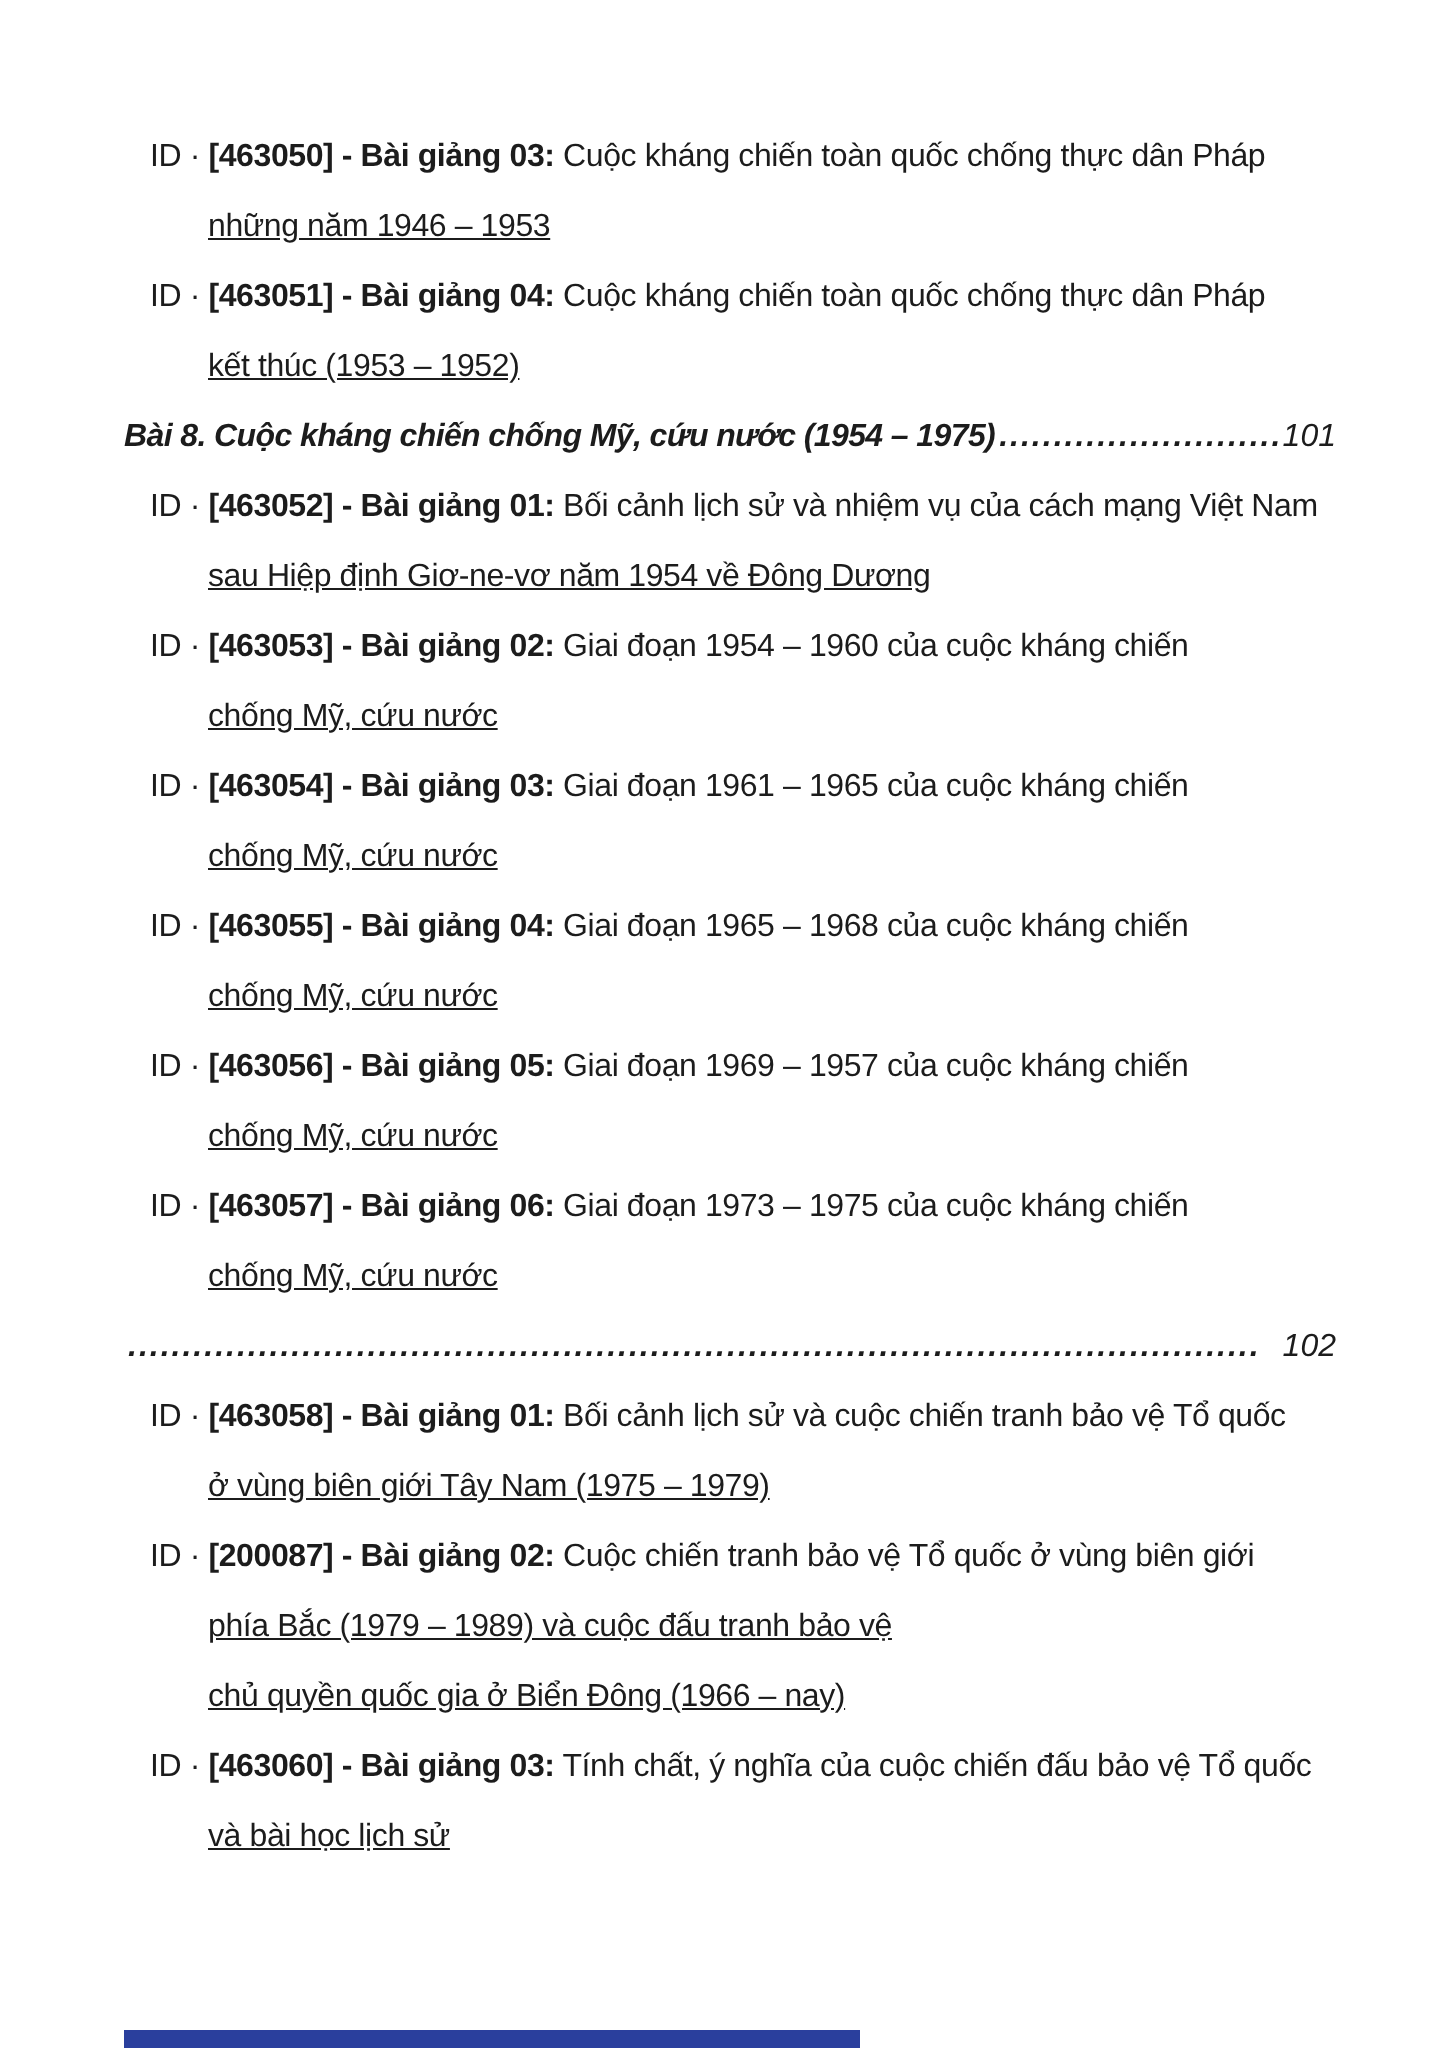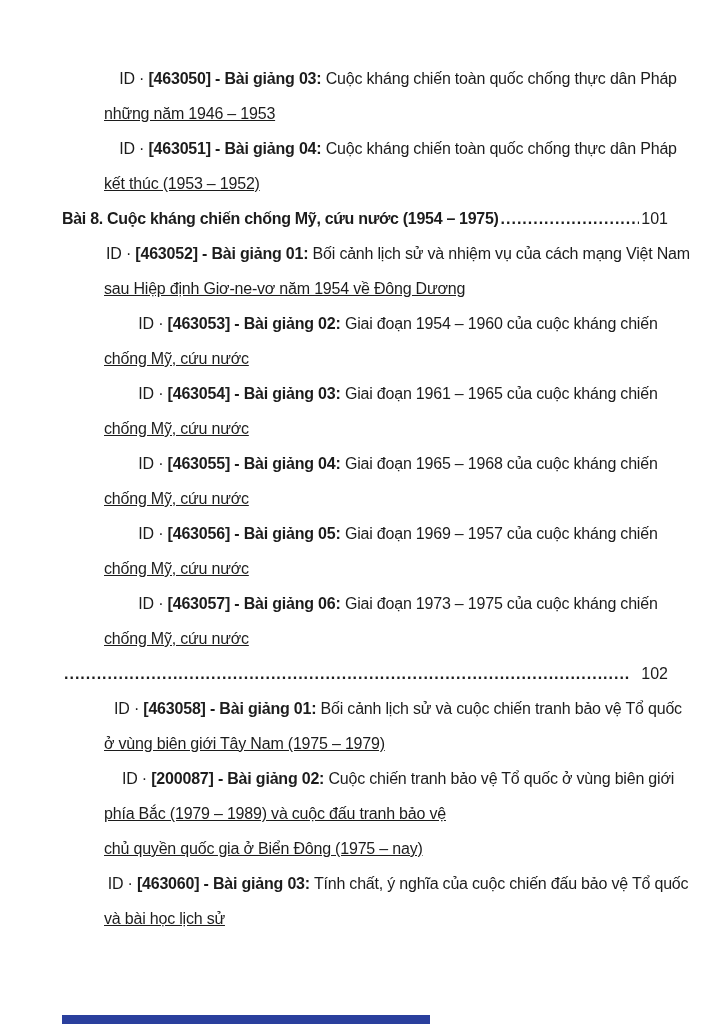--- a/index.html
+++ b/index.html
@@ -22,28 +22,29 @@
     left: 0;
     right: 0;
   }
   .line {
     height: 35px;
     line-height: 35px;
     white-space: nowrap;
     font-size: 16px;
     letter-spacing: -0.2px;
   }
-  .line.entry { margin-left: 75px; text-align: center; }
+  .line.entry { margin-left: 75px; }
   .line.cont  { margin-left: 104px; text-decoration: underline; }
   .line.heading,
   .line.heading-justify {
     margin-left: 62px;
     width: 606px;
     font-weight: bold;
     letter-spacing: -0.3px;
+    font-style: italic;
   }
   .line.heading-justify {
     white-space: normal;
     text-align: justify;
     text-align-last: justify;
   }
   .line.has-leader {
     display: flex;
     align-items: baseline;
   }
@@ -98,18 +99,18 @@
       <div class="line entry"><span class="txt"><span class="seg-r">ID · </span><span class="seg-b">[463057] - Bài giảng 06:</span><span class="seg-r"> Giai đoạn 1973 – 1975 của cuộc kháng chiến</span></span></div>
       <div class="line cont"><span class="txt"><span class="seg-r">chống Mỹ, cứu nước</span></span></div>
       <div class="line heading has-leader">
         <span class="leader">........................................................................................................</span>
         <span class="page-num">102</span>
       </div>
       <div class="line entry"><span class="txt"><span class="seg-r">ID · </span><span class="seg-b">[463058] - Bài giảng 01:</span><span class="seg-r"> Bối cảnh lịch sử và cuộc chiến tranh bảo vệ Tổ quốc</span></span></div>
       <div class="line cont"><span class="txt"><span class="seg-r">ở vùng biên giới Tây Nam (1975 – 1979)</span></span></div>
       <div class="line entry"><span class="txt"><span class="seg-r">ID · </span><span class="seg-b">[200087] - Bài giảng 02:</span><span class="seg-r"> Cuộc chiến tranh bảo vệ Tổ quốc ở vùng biên giới</span></span></div>
       <div class="line cont"><span class="txt"><span class="seg-r">phía Bắc (1979 – 1989) và cuộc đấu tranh bảo vệ</span></span></div>
-      <div class="line cont"><span class="txt"><span class="seg-r">chủ quyền quốc gia ở Biển Đông (1975 – nay)</span></span></div>
+      <div class="line cont"><span class="txt"><span class="seg-r">chủ quyền quốc gia ở Biển Đông (1966 – nay)</span></span></div>
       <div class="line entry"><span class="txt"><span class="seg-r">ID · </span><span class="seg-b">[463060] - Bài giảng 03:</span><span class="seg-r"> Tính chất, ý nghĩa của cuộc chiến đấu bảo vệ Tổ quốc</span></span></div>
       <div class="line cont"><span class="txt"><span class="seg-r">và bài học lịch sử</span></span></div>
     </div>
   <div class="bottom-bar" style="background: rgb(42, 63, 157);"></div>
 </div>
 
 </body></html>

